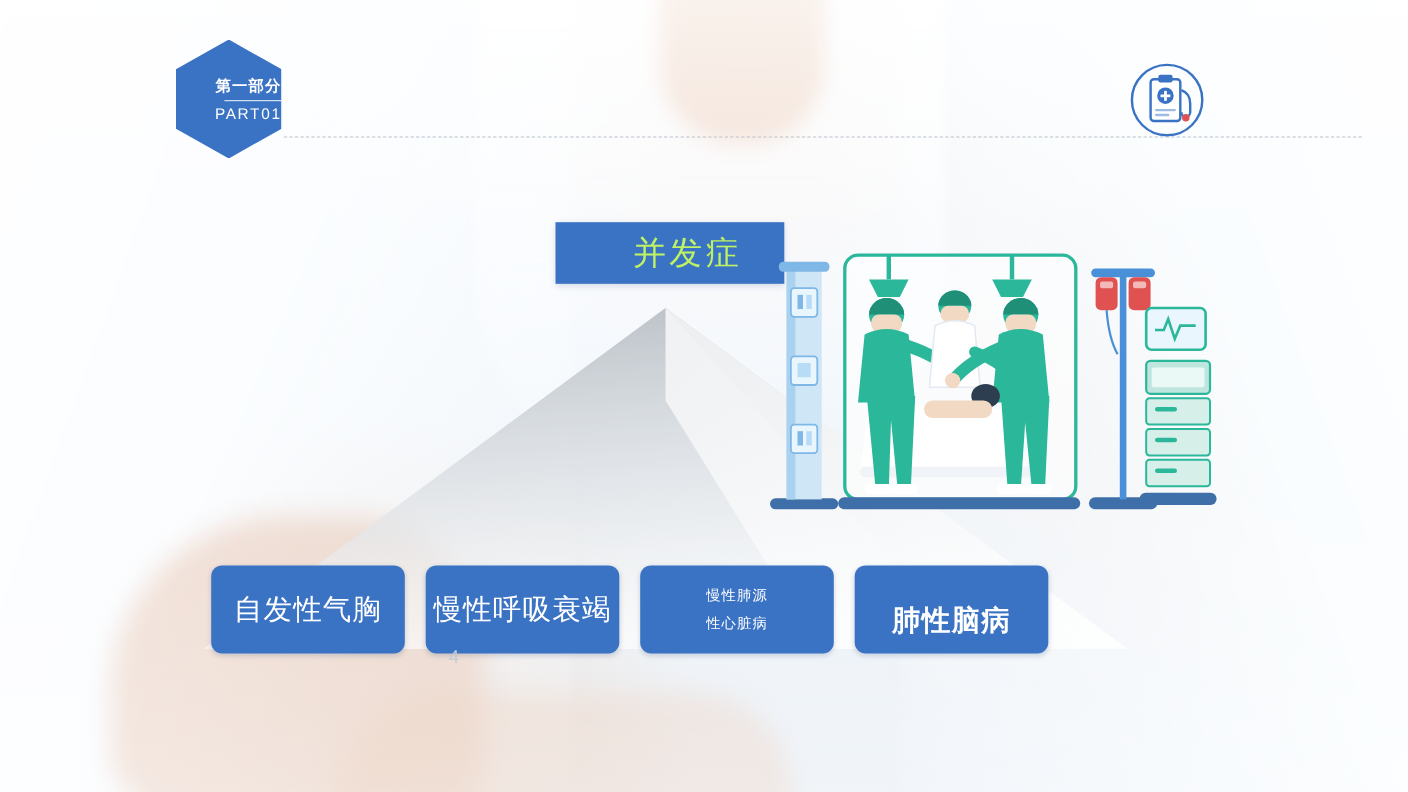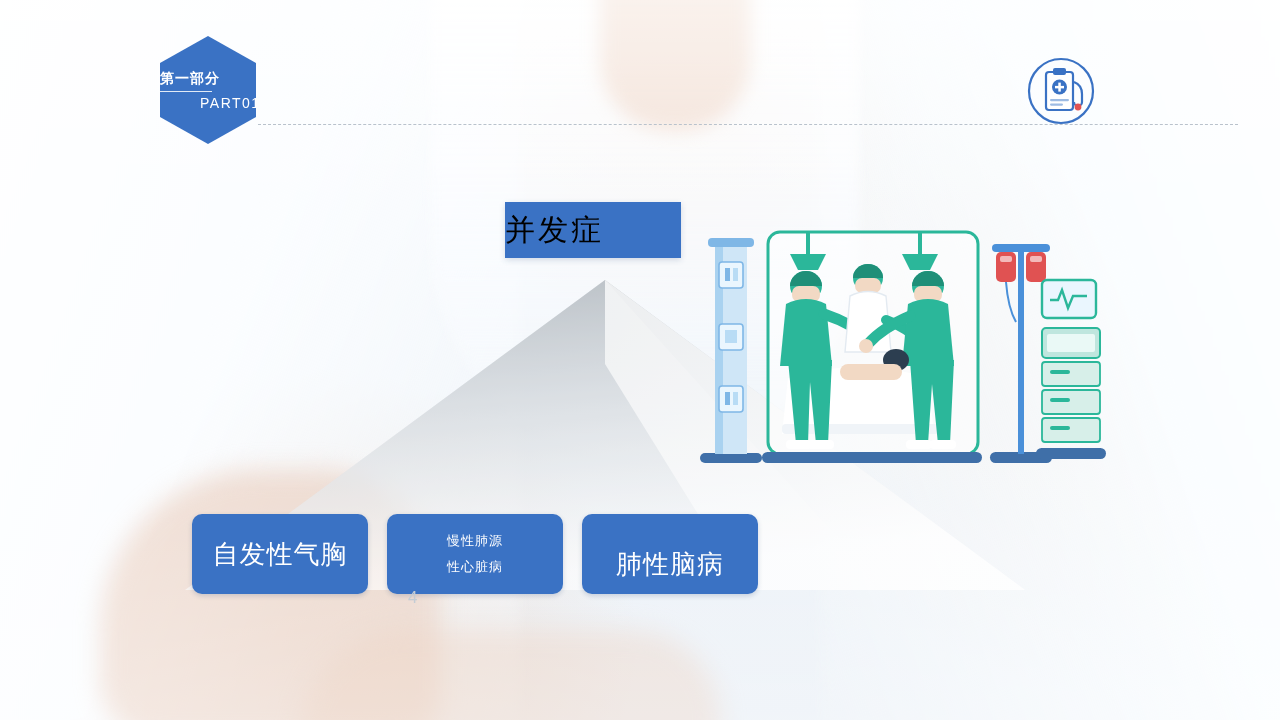--- a/index.html
+++ b/index.html
@@ -86,21 +86,21 @@
     position: absolute;
     left: 160px;
     top: 36px;
     width: 96px;
     height: 108px;
     background: #3a72c4;
     clip-path: polygon(50% 0%, 100% 25%, 100% 75%, 50% 100%, 0% 75%, 0% 25%);
     color: #ffffff;
     display: flex;
     flex-direction: column;
-    align-items: flex-start;
+    align-items: flex-end;
     justify-content: center;
     gap: 3px;
   }
   .hex-top {
     font-size: 14px;
     letter-spacing: 1px;
     font-weight: bold;
   }
   .hex-rule {
     width: 52px;
@@ -150,27 +150,28 @@
   }
 
   
   .banner {
     position: absolute;
     left: 505px;
     top: 202px;
     width: 176px;
     height: 56px;
     background: #3a72c4;
-    color: #000000;
+    color: #bef264;
     font-size: 30px;
     letter-spacing: 3px;
     display: flex;
     align-items: center;
-    justify-content: flex-start;
+    justify-content: center;
     box-shadow: 0 2px 6px rgba(40,70,120,0.18);
+    padding-left: 32px;
   }
 
   
   .illustration {
     position: absolute;
     left: 690px;
     top: 228px;
     width: 420px;
     height: 248px;
   }
@@ -194,21 +195,21 @@
     display: flex;
     align-items: center;
     justify-content: center;
     text-align: center;
     font-size: 26px;
     line-height: 26px;
     letter-spacing: 1px;
     box-shadow: 0 2px 5px rgba(40,70,120,0.20);
   }
   .card.two-line { font-size: 13px; }
-  .card .b { font-weight: normal; margin-top: 20px; }
+  .card .b { font-weight: bold; margin-top: 20px; }
 
   .page-number {
     position: absolute;
     left: 408px;
     top: 588px;
     font-size: 17px;
     color: #c3ccd4;
   }
 </style>
 </head>
@@ -367,20 +368,23 @@
         <rect x="360" y="198" width="20" height="4" rx="2" fill="#2bb79a"></rect>
         <rect x="346" y="220" width="70" height="11" rx="5.5" fill="#3f6fa8"></rect>
       </g>
     </svg>
   </div>
 
   <div class="cards">
     <div class="card">
       <span>自发性气胸</span>
     </div>
+    <div class="card">
+      <span>慢性呼吸衰竭</span>
+    </div>
     <div class="card two-line">
       <span>
         <span>慢性肺源</span><br>
         <span>性心脏病</span>
       </span>
     </div>
     <div class="card">
       <span class="b">肺性脑病</span>
     </div>
   </div>

